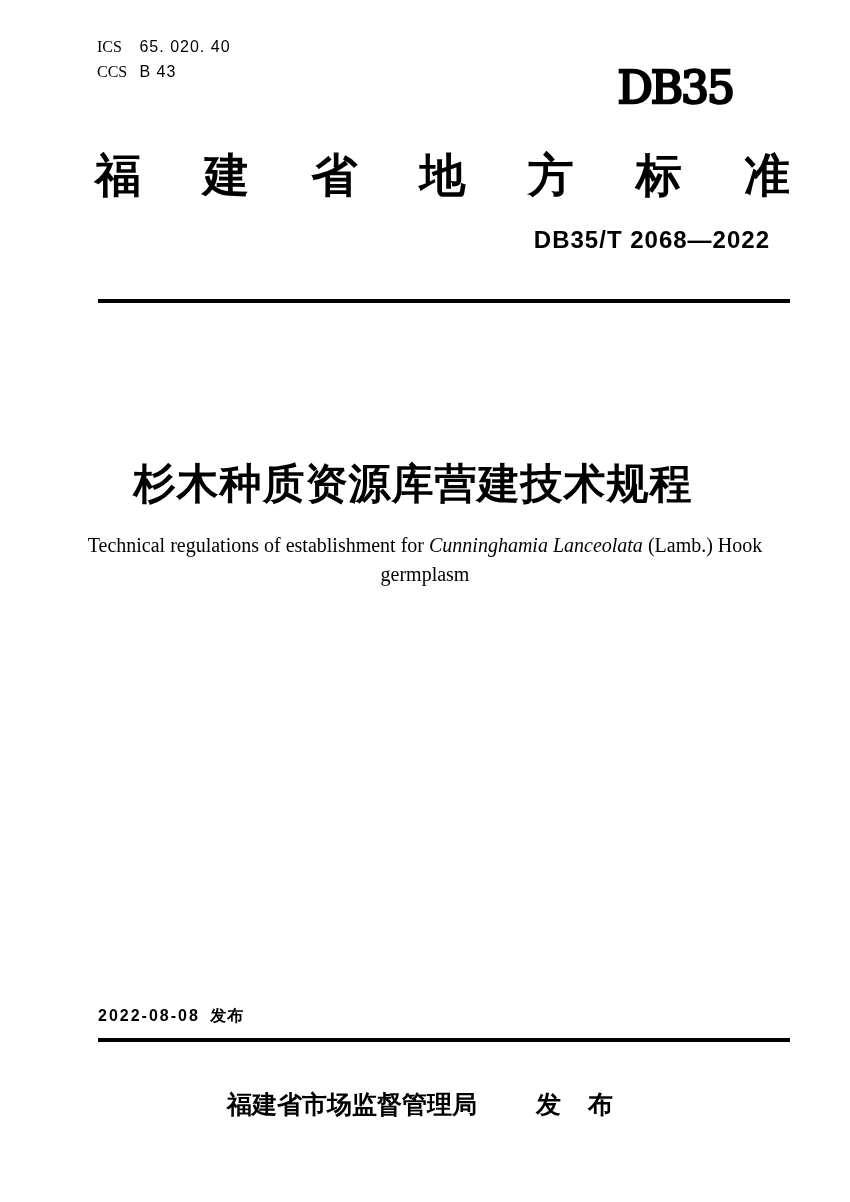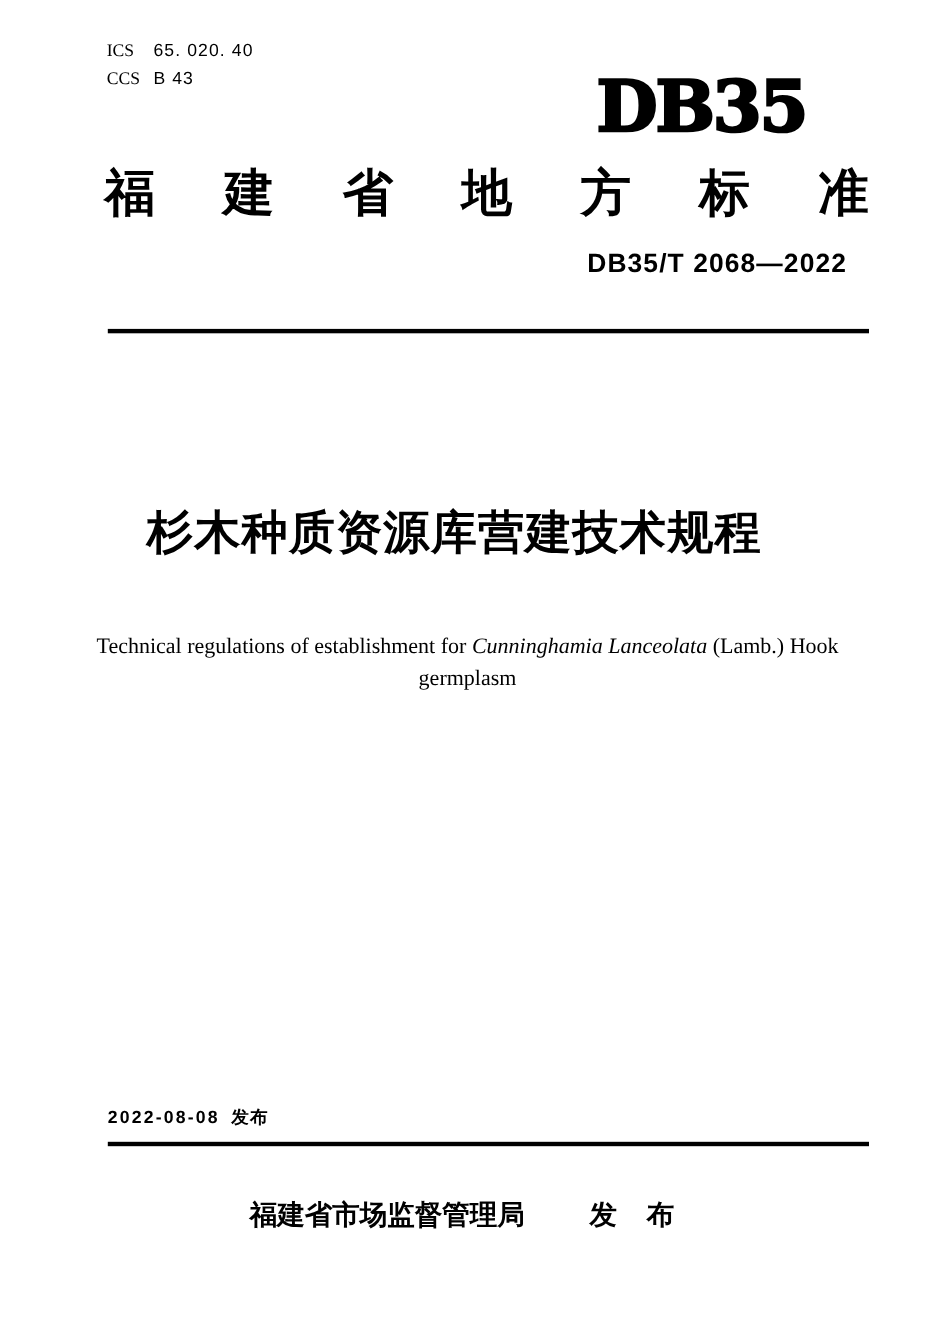--- a/index.html
+++ b/index.html
@@ -36,22 +36,22 @@
     font-size: 16px;
     letter-spacing: 1px;
   }
 
   
   .db-logo {
     position: absolute;
     right: 117px;
     top: 66px;
     font-family: "DejaVu Serif", serif;
-    font-weight: bold;
-    font-size: 64px;
+    font-weight: normal;
+    font-size: 44px;
     line-height: 1;
     letter-spacing: -2px;
     -webkit-text-stroke: 2.5px #000;
   }
 
   
   .std-name {
     position: absolute;
     left: 95px;
     top: 150px;
@@ -101,21 +101,21 @@
   .doc-subtitle {
     position: absolute;
     left: 0;
     top: 531px;
     width: 850px;
     text-align: center;
     font-family: "Liberation Serif", serif;
     font-size: 20px;
     line-height: 29px;
   }
-  .sub-line1 { white-space: nowrap; margin-top: 43px; }
+  .sub-line1 { white-space: nowrap; }
 
   
   .dates-row {
     position: absolute;
     left: 98px;
     top: 1006px;
     width: 692px;
     display: flex;
     justify-content: space-between;
     font-size: 16px;

